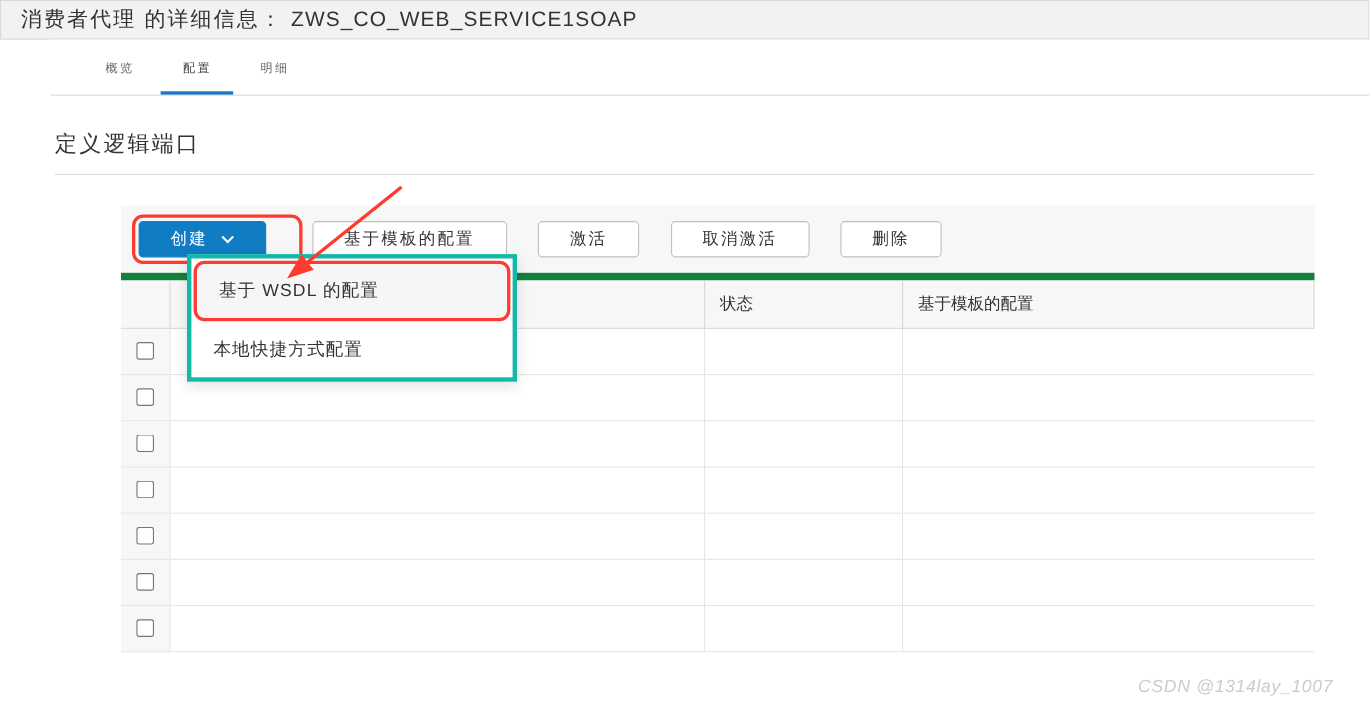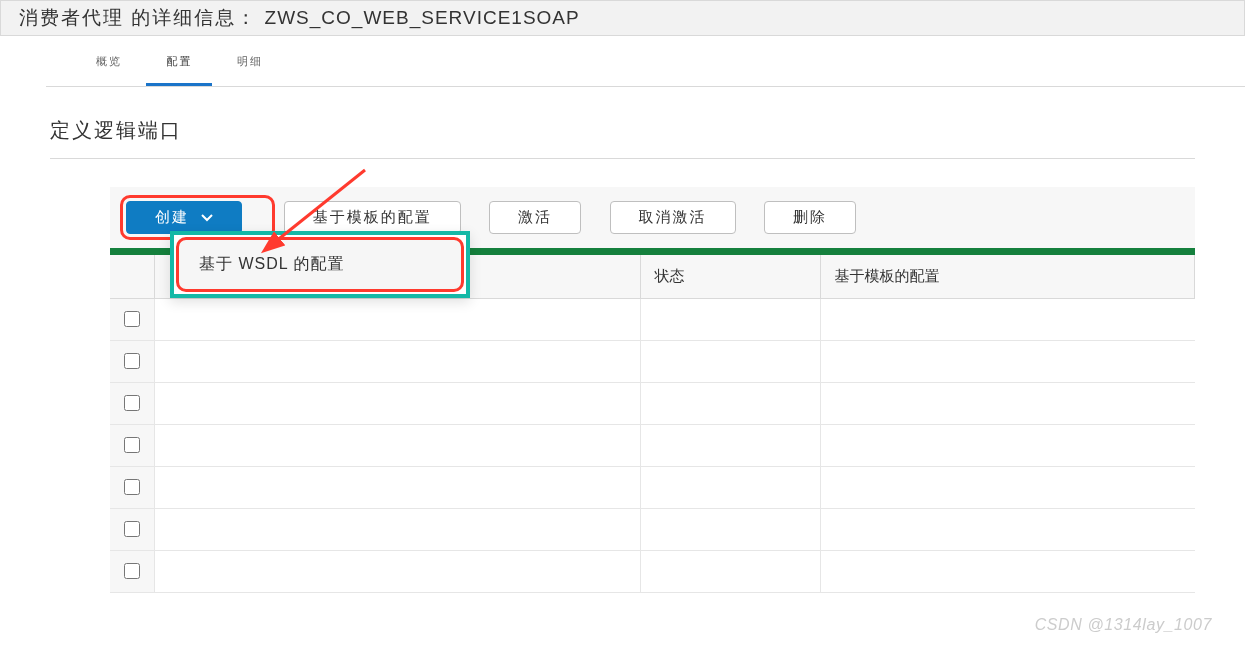--- a/index.html
+++ b/index.html
@@ -198,20 +198,21 @@
       </span>
     </span>
 
     <span class="btn">基于模板的配置</span>
     <span class="btn">激活</span>
     <span class="btn">取消激活</span>
     <span class="btn">删除</span>
 
     <div class="dropdown">
       <div class="dd-item hl">基于 WSDL 的配置</div>
+      <div class="dd-item">本地快捷方式配置</div>
     </div>
   </div>
 
   <div class="table-wrap">
     <table class="tbl">
       <thead>
         <tr>
           <th class="chkcol"></th>
           <th class="c1"></th>
           <th class="c2">状态</th>

